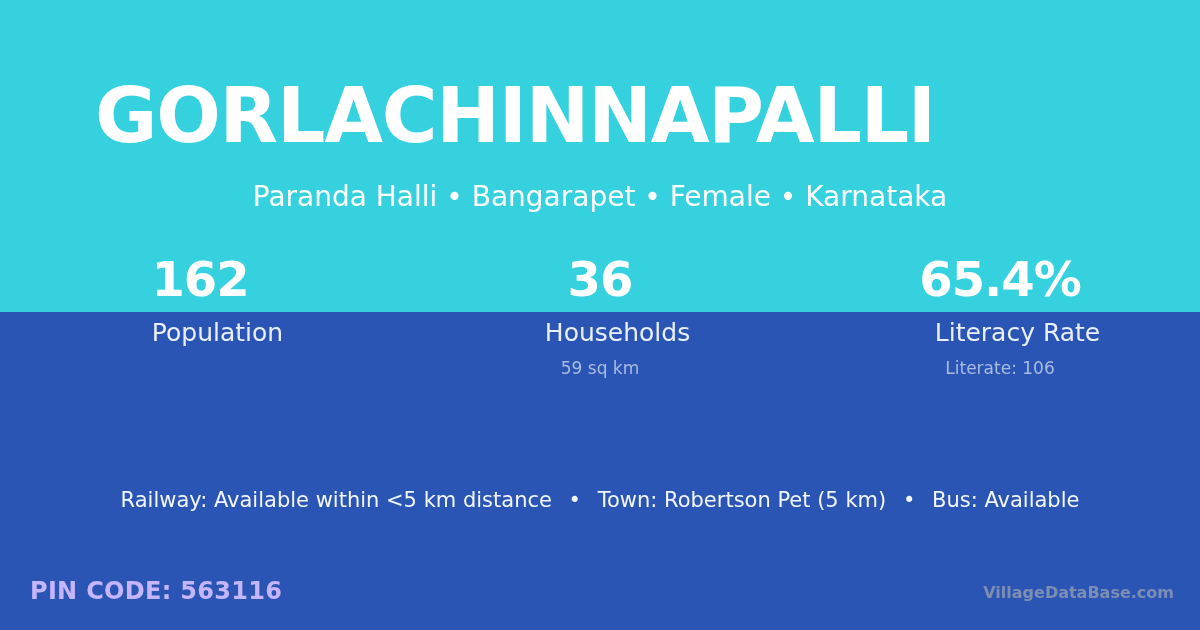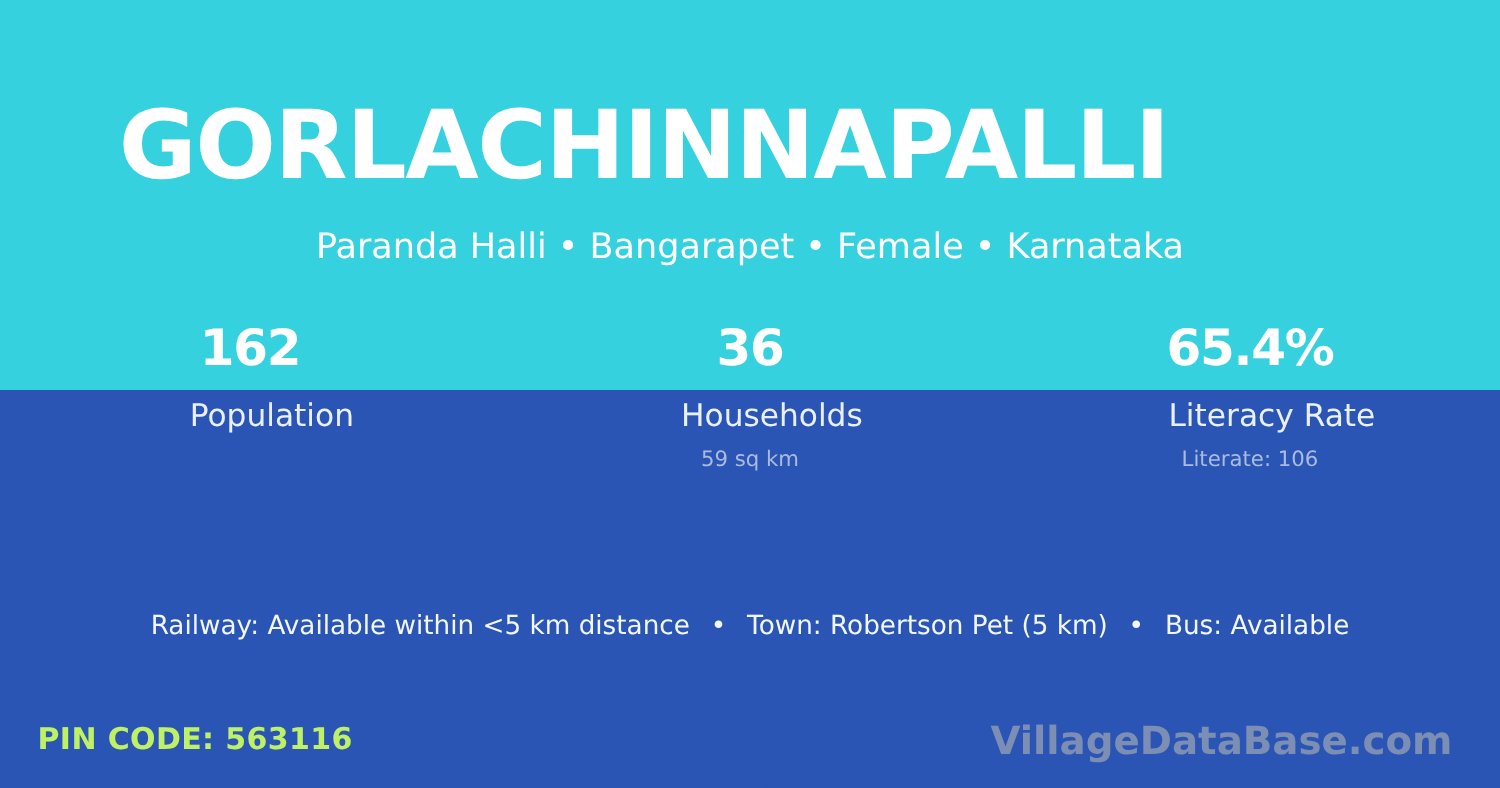--- a/index.html
+++ b/index.html
@@ -68,21 +68,21 @@
     width: 1200px;
     display: flex;
     flex-direction: row;
   }
   .stat {
     flex: 1 1 0;
     text-align: center;
   }
   .stat-value {
     color: #ffffff;
-    font-size: 40px;
+    font-size: 48px;
     font-weight: bold;
     line-height: 66px;
     letter-spacing: -1px;
   }
   .stat-label {
     color: #eaf0fb;
     font-size: 25px;
     font-weight: normal;
     line-height: 34px;
     margin-top: 4px;
@@ -112,33 +112,33 @@
     display: inline-block;
     padding: 0 10px;
     color: #f2f6fd;
   }
 
   
   .pin-code {
     position: absolute;
     left: 30px;
     top: 576px;
-    color: #bef264;
+    color: #c4b5fd;
     font-size: 24px;
     font-weight: bold;
     letter-spacing: 0.3px;
     line-height: 30px;
     white-space: nowrap;
   }
   .brand {
     position: absolute;
-    right: 38px;
+    right: 26px;
     top: 578px;
     color: #7d8eb4;
-    font-size: 31px;
+    font-size: 16px;
     font-weight: bold;
     line-height: 30px;
     white-space: nowrap;
   }
 </style>
 </head>
 <body>
 
 <div class="card">
 

